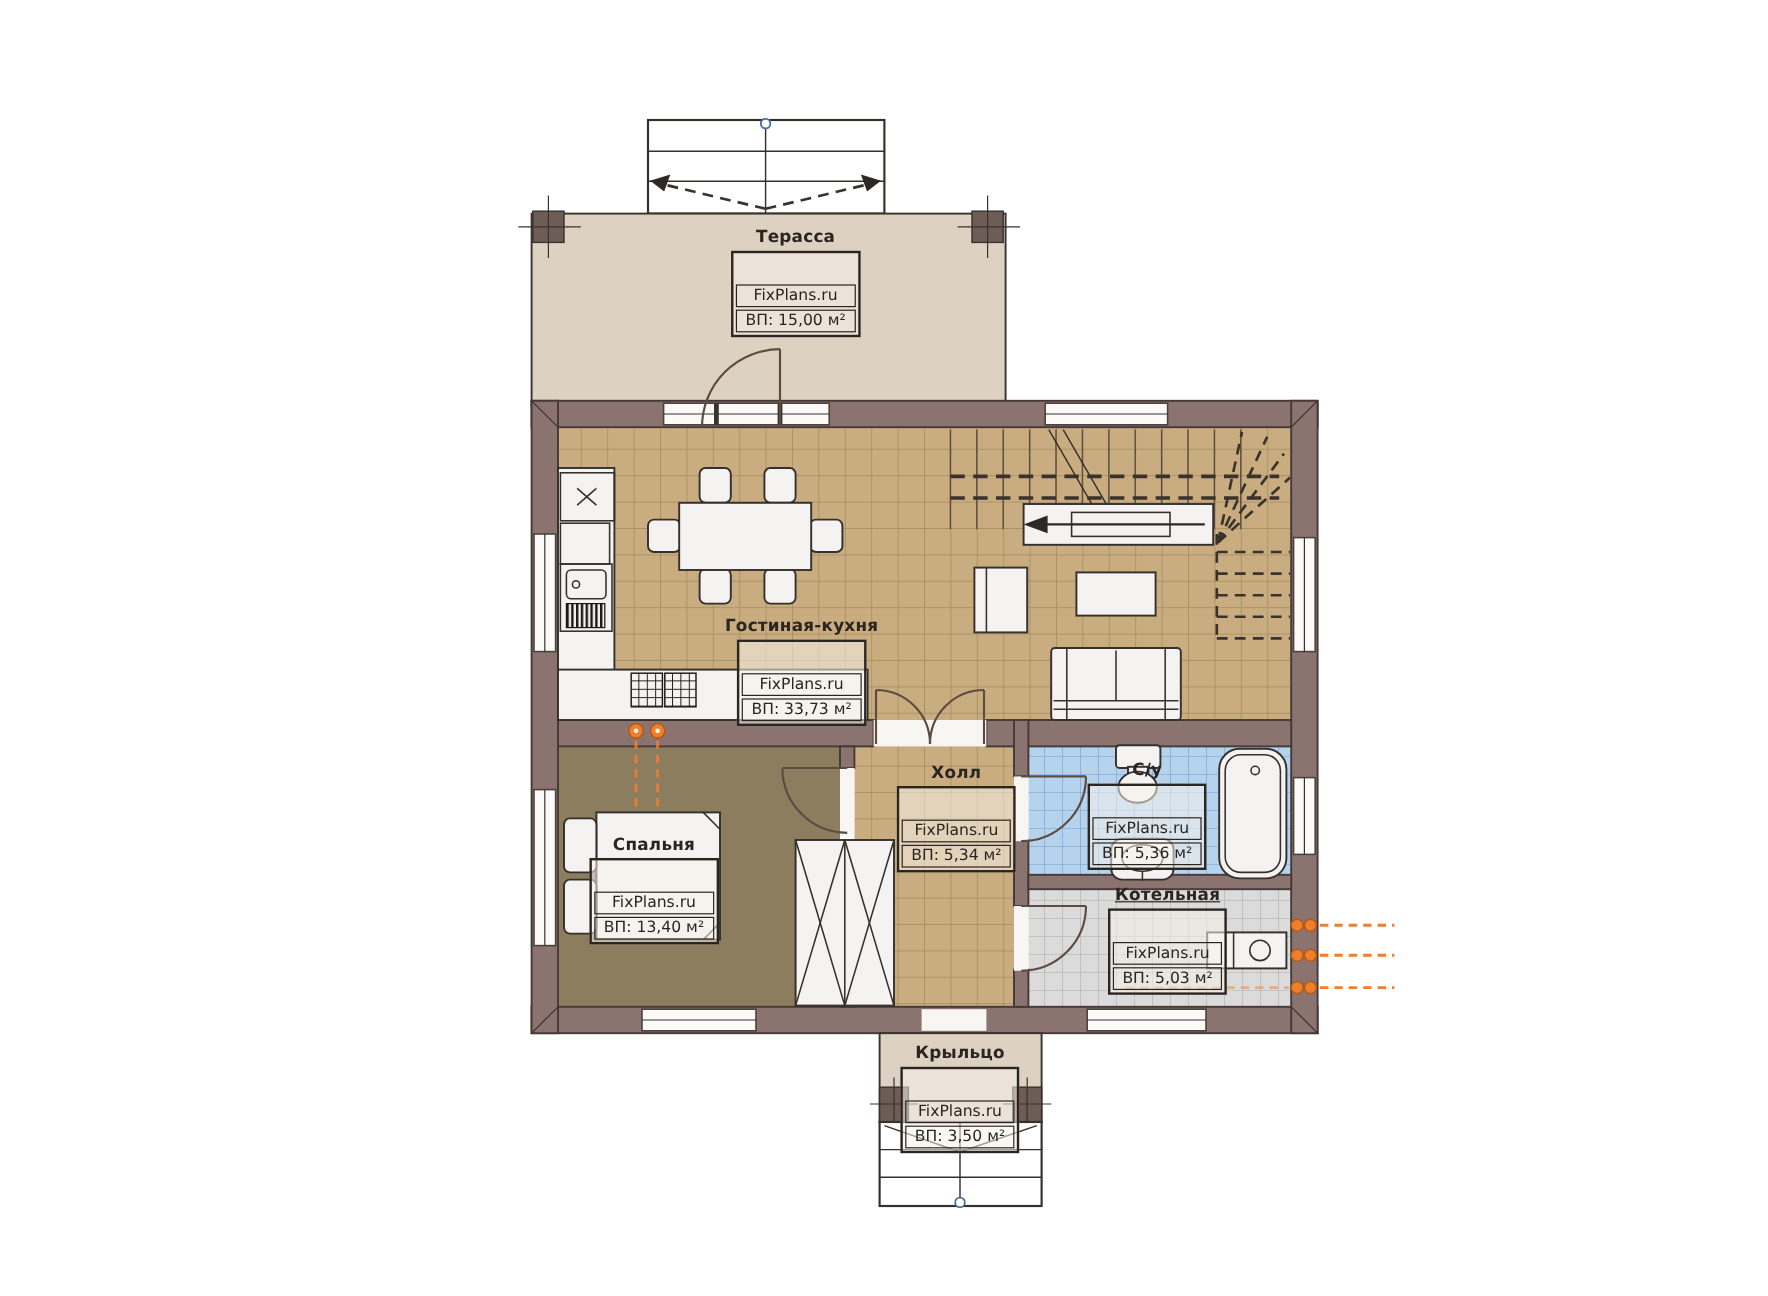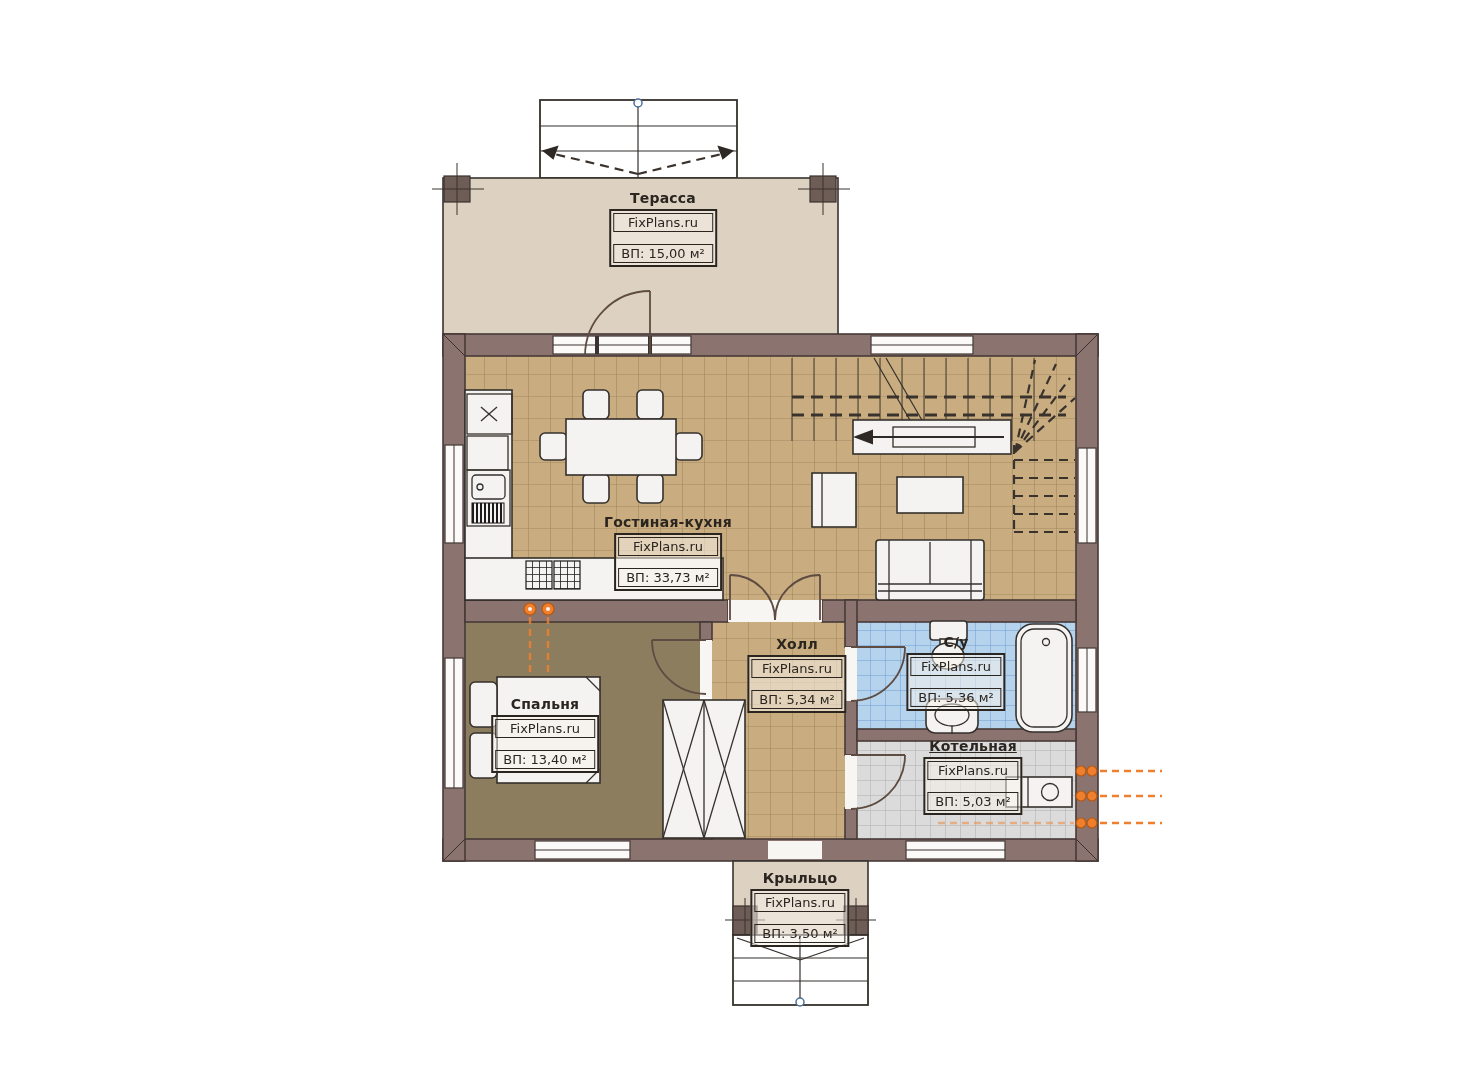--- a/index.html
+++ b/index.html
@@ -26,22 +26,22 @@
   .odash{stroke:var(--orange);stroke-width:2.4;stroke-dasharray:7 5;fill:none;}
   .stepr{fill:#ffffff;stroke:#35302c;stroke-width:1.8;}
   .stepl{stroke:#35302c;stroke-width:1.2;fill:none;}
   .post{fill:#6e5c57;stroke:#3a322e;stroke-width:1.2;}
   .cross{stroke:#3a322e;stroke-width:1;fill:none;}
   .arrow{stroke:#2e2925;stroke-width:2;fill:#2e2925;}
 
   .room-label{position:absolute;transform:translateX(-50%);text-align:center;color:var(--ink);}
   .room-name{font-size:14px;font-weight:bold;margin-bottom:3px;white-space:nowrap;letter-spacing:.2px;}
   .label-box{display:inline-block;border:2px solid var(--ink);background:rgba(247,243,235,.55);padding:2px;}
-  .wm-row{border:1.5px solid var(--ink);padding:0 7px;font-size:13px;line-height:17px;white-space:nowrap;}
-  .area-row{border:1.5px solid var(--ink);margin-top:12px;padding:0 7px;font-size:13px;line-height:17px;white-space:nowrap;}
+  .wm-row{border:1.5px solid var(--ink);padding:0 7px;font-size:13px;line-height:17px;white-space:nowrap;margin-top:24px;}
+  .area-row{border:1.5px solid var(--ink);margin-top:2px;padding:0 7px;font-size:13px;line-height:17px;white-space:nowrap;}
 </style>
 </head>
 <body>
 
 <div id="stage">
 <svg id="plan-svg" width="1473" height="1080" viewBox="0 0 1473 1080" xmlns="http://www.w3.org/2000/svg">
   <defs>
     <pattern id="tileTan" width="22" height="22" patternUnits="userSpaceOnUse">
       <rect width="22" height="22" style="fill:var(--tan)"></rect>
       <path d="M22 0H0V22" style="fill:none;stroke:var(--tangrid);stroke-width:1.2"></path>

